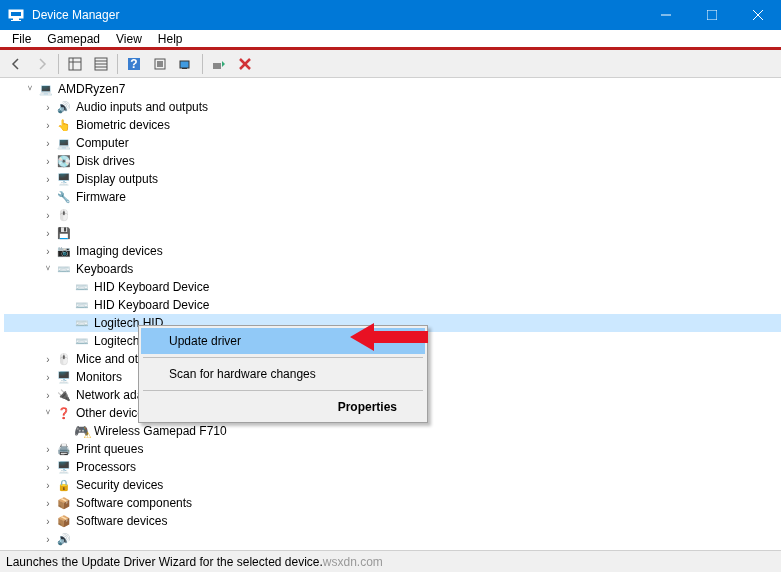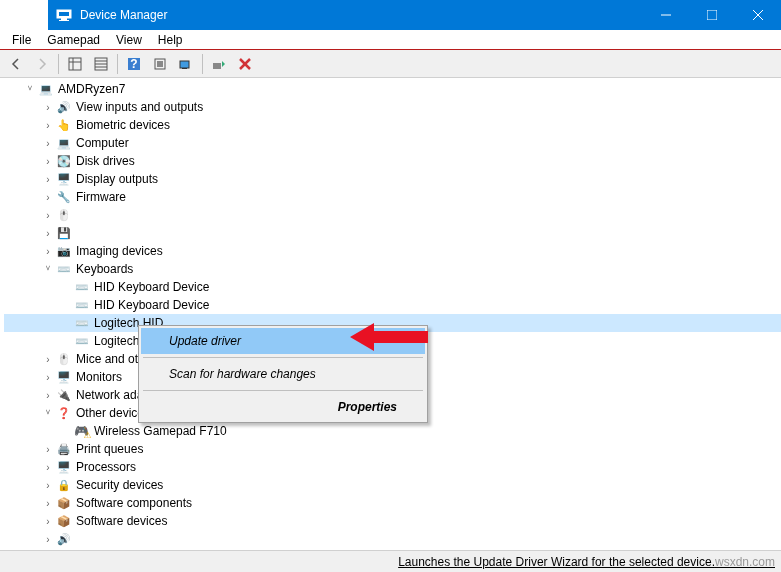--- a/index.html
+++ b/index.html
@@ -1,49 +1,49 @@
 <!DOCTYPE html>
 <html><head>
 <meta charset="utf-8">
 <style>
 * { box-sizing: border-box; margin: 0; padding: 0; font-family: "Segoe UI", Tahoma, sans-serif; font-size: 12px; }
 body { background: #fff; width: 781px; height: 572px; overflow: hidden; position: relative; }
 
-.titlebar { background: #0078d7; color: #fff; height: 30px; display: flex; align-items: center; padding: 0 0 0 8px; margin-left: 48px; }
+.titlebar { background: #0078d7; color: #fff; height: 30px; display: flex; align-items: center; padding: 0 0 0 8px; }
 .titlebar .icon { width: 16px; height: 16px; margin-right: 8px; display: inline-flex; align-items: center; justify-content: center; }
 .titlebar .title { flex: 1; }
 .winctl { display: flex; }
 .winctl div { width: 46px; height: 30px; display: flex; align-items: center; justify-content: center; }
 
-.menubar { background: #fff; height: 20px; display: flex; align-items: center; padding: 0 4px; border-bottom: 1px solid #b91c1c; }
+.menubar { background: #fff; height: 20px; display: flex; align-items: center; padding: 0 4px; border-bottom: 3px solid #b91c1c; }
 .menubar span { padding: 2px 8px; }
 
 .toolbar { background: #f0f0f0; height: 28px; display: flex; align-items: center; padding: 0 4px; border-bottom: 1px solid #d0d0d0; gap: 2px; }
 .tb-btn { width: 24px; height: 24px; display: flex; align-items: center; justify-content: center; border: 1px solid transparent; }
 .tb-sep { width: 1px; height: 20px; background: #c0c0c0; margin: 0 2px; }
 
 .tree-container { height: 472px; overflow-y: scroll; position: relative; background: #fff; padding: 2px 0; }
 .tree-root { padding-left: 4px; }
 .node { white-space: nowrap; height: 18px; display: flex; align-items: center; }
 .caret { width: 16px; height: 16px; display: inline-flex; align-items: center; justify-content: center; font-size: 10px; color: #666; cursor: pointer; }
 .node-icon { width: 16px; height: 16px; margin-right: 4px; display: inline-flex; align-items: center; justify-content: center; font-size: 11px; }
 .lvl1 { padding-left: 18px; }
 .lvl2 { padding-left: 36px; }
 .lvl3 { padding-left: 54px; }
 .selected { background: #cce8ff; }
 
 .ctx-menu { position: absolute; top: 325px; left: 138px; width: 290px; background: #f0f0f0; border: 1px solid #a0a0a0; box-shadow: 3px 3px 3px rgba(0,0,0,.25); padding: 2px; z-index: 10; }
-.ctx-item { padding: 6px 28px; background: #f0f0f0; font-style: italic; }
+.ctx-item { padding: 6px 28px; background: #f0f0f0; }
 .ctx-item.hl { background: #91c9f7; }
 .ctx-sep { height: 1px; background: #bfbfbf; margin: 3px 2px; }
 .ctx-item.bold { font-weight: bold; text-align: right; }
 
 .arrow { position: absolute; top: 317px; left: 350px; z-index: 20; }
 
-.statusbar { height: 22px; border-top: 1px solid #d0d0d0; display: flex; align-items: center; padding: 0 6px; background: #f0f0f0; justify-content: flex-end; text-decoration: underline; }
+.statusbar { height: 22px; border-top: 1px solid #d0d0d0; display: flex; align-items: center; padding: 0 6px; background: #f0f0f0; justify-content: flex-start; }
 .statusbar .right { color: #999; font-size: 12px; }
 ::-webkit-scrollbar { width: 17px; }
 ::-webkit-scrollbar-track { background: #f0f0f0; }
 ::-webkit-scrollbar-thumb { background: #c0c0c0; }
 ::-webkit-scrollbar-button { background: #f0f0f0; height: 17px; }
 </style>
 </head>
 <body>
 
 <div class="titlebar">
@@ -149,21 +149,21 @@
     <div class="node lvl1">
       <span class="caret">ⱽ</span>
       <span class="node-icon">💻</span>
       <span>AMDRyzen7</span>
     </div>
 
     <div id="cat-list">
         <div class="node lvl2">
           <span class="caret">›</span>
           <span class="node-icon">🔊</span>
-          <span>View inputs and outputs</span>
+          <span>Audio inputs and outputs</span>
         </div>
         <div class="node lvl2">
           <span class="caret">›</span>
           <span class="node-icon">👆</span>
           <span>Biometric devices</span>
         </div>
         <div class="node lvl2">
           <span class="caret">›</span>
           <span class="node-icon">💻</span>
           <span>Computer</span>

